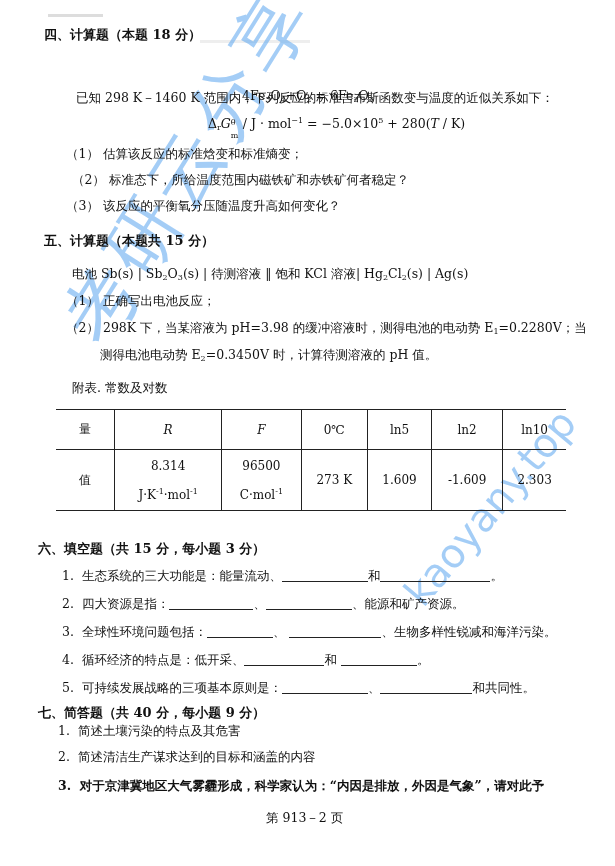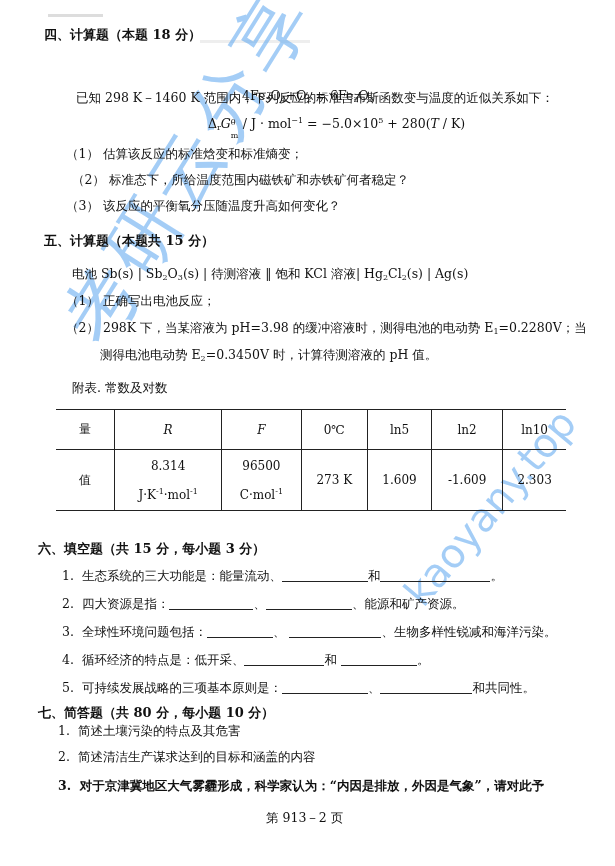--- a/index.html
+++ b/index.html
@@ -118,21 +118,21 @@
 <div class="abs" style="left:62px;top:624px;">
   <span>3.</span>&nbsp;&nbsp;<span>全球性环境问题包括：</span><span class="blank" style="width:66px;"></span><span>、</span>&nbsp;<span class="blank" style="width:92px;"></span><span>、生物多样性锐减和海洋污染。</span>
 </div>
 <div class="abs" style="left:62px;top:652px;">
   <span>4.</span>&nbsp;&nbsp;<span>循环经济的特点是：低开采、</span><span class="blank" style="width:80px;"></span><span>和</span>&nbsp;<span class="blank" style="width:76px;"></span><span>。</span>
 </div>
 <div class="abs" style="left:62px;top:680px;">
   <span>5.</span>&nbsp;&nbsp;<span>可持续发展战略的三项基本原则是：</span><span class="blank" style="width:86px;"></span><span>、</span><span class="blank" style="width:92px;"></span><span>和共同性。</span>
 </div>
 
-<div class="abs h" style="left:38px;top:704px;">七、简答题（共 80 分，每小题 10 分）</div>
+<div class="abs h" style="left:38px;top:704px;">七、简答题（共 40 分，每小题 9 分）</div>
 <div class="abs" style="left:58px;top:723px;">
   <span>1.</span>&nbsp;&nbsp;<span>简述土壤污染的特点及其危害</span>
 </div>
 <div class="abs" style="left:58px;top:749px;">
   <span>2.</span>&nbsp;&nbsp;<span>简述清洁生产谋求达到的目标和涵盖的内容</span>
 </div>
 <div class="abs" style="left:58px;top:778px;font-weight:bold;">
   <span>3.</span>&nbsp;&nbsp;<span>对于京津冀地区大气雾霾形成，科学家认为：“内因是排放，外因是气象”，请对此予</span>
 </div>
 

